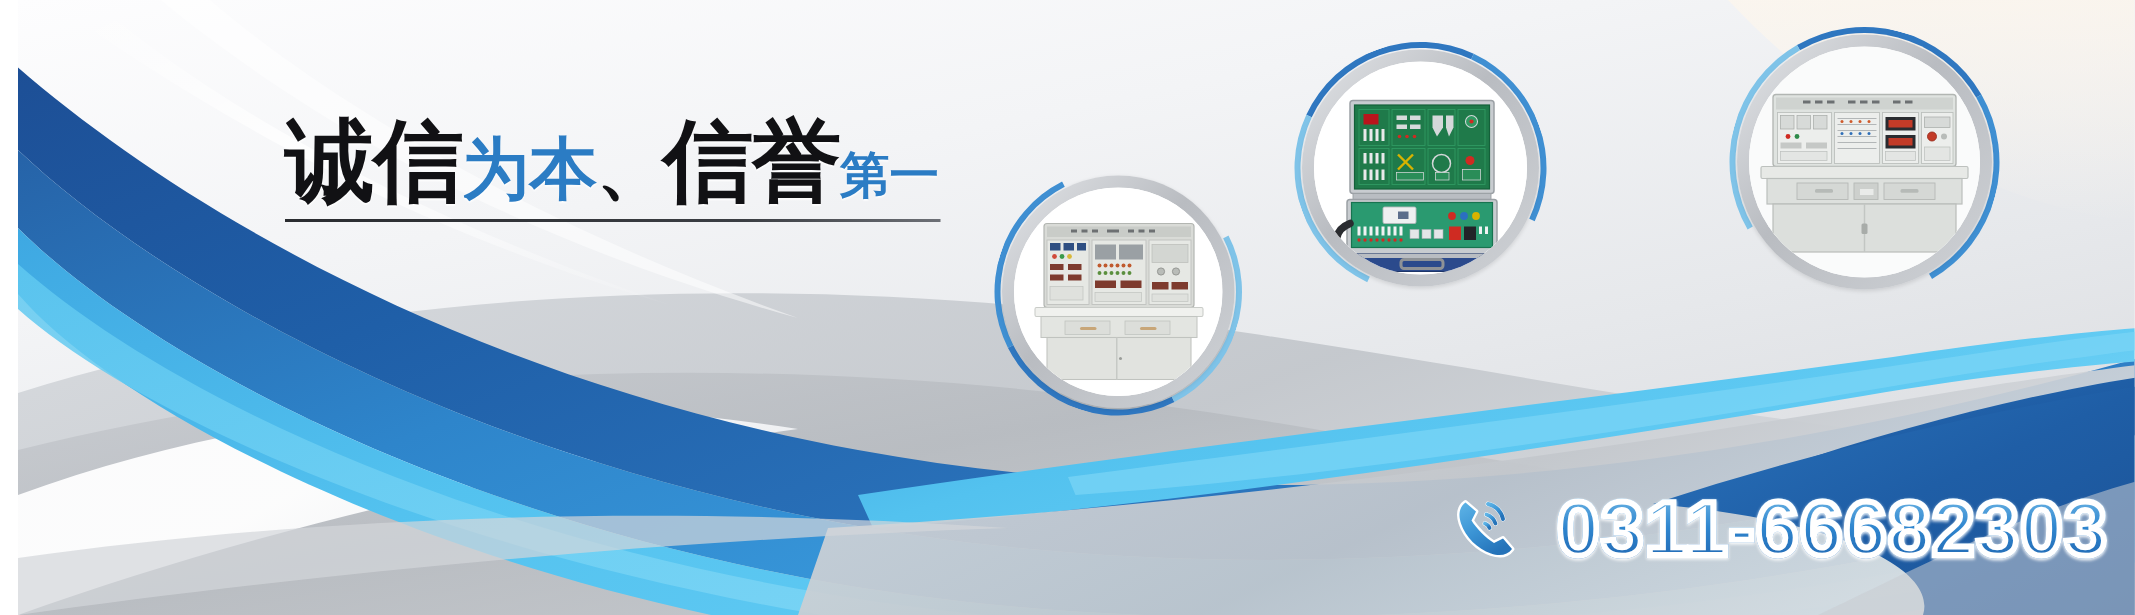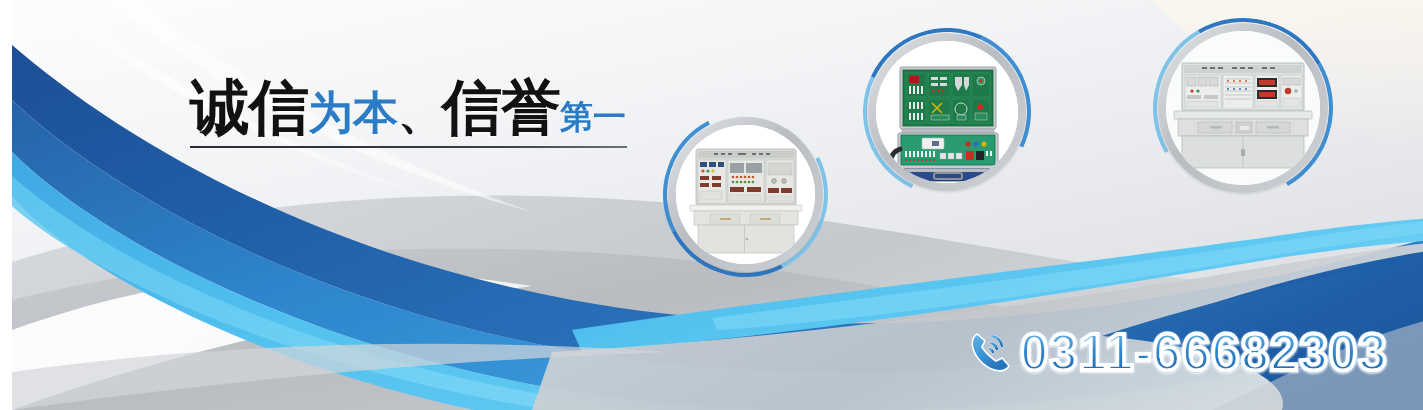--- a/index.html
+++ b/index.html
@@ -125,21 +125,21 @@
   }
   .circle .photo svg { display: block; }
 
   
   .phone-block {
     position: absolute;
     left: 952px;
     top: 326px;
     display: flex;
     align-items: center;
-    gap: 4px;
+    gap: 22px;
     z-index: 14;
   }
   .phone-icon {
     width: 52px;
     height: 52px;
     flex: 0 0 auto;
   }
   .phone-number {
     font-size: 51px;
     font-weight: bold;

